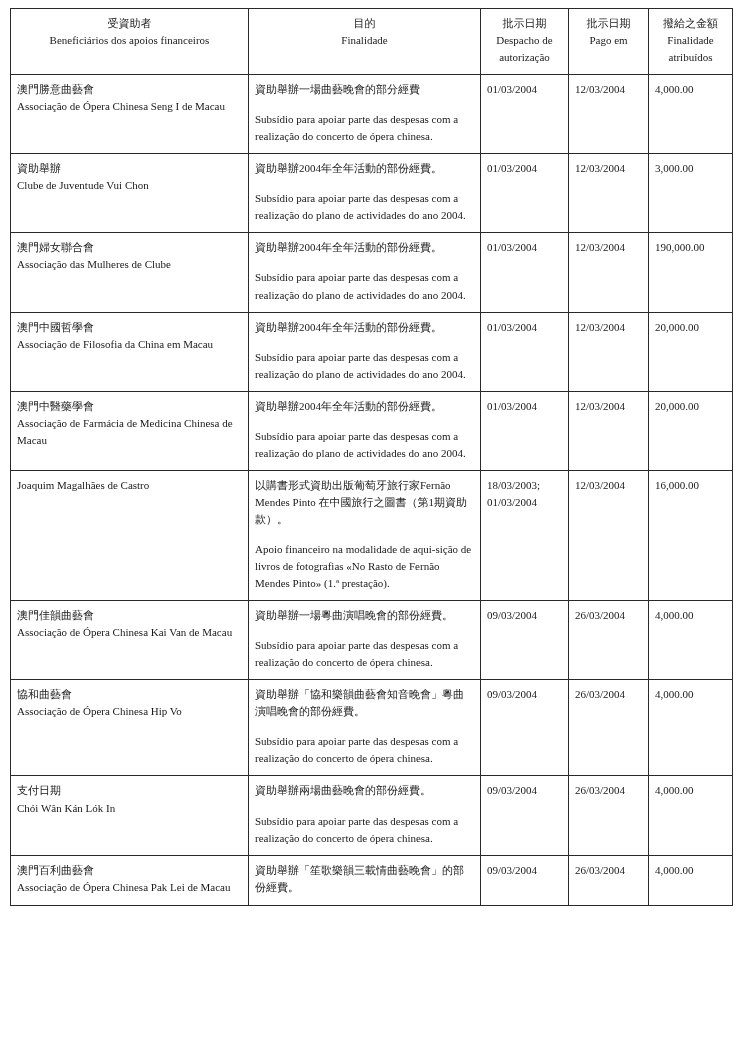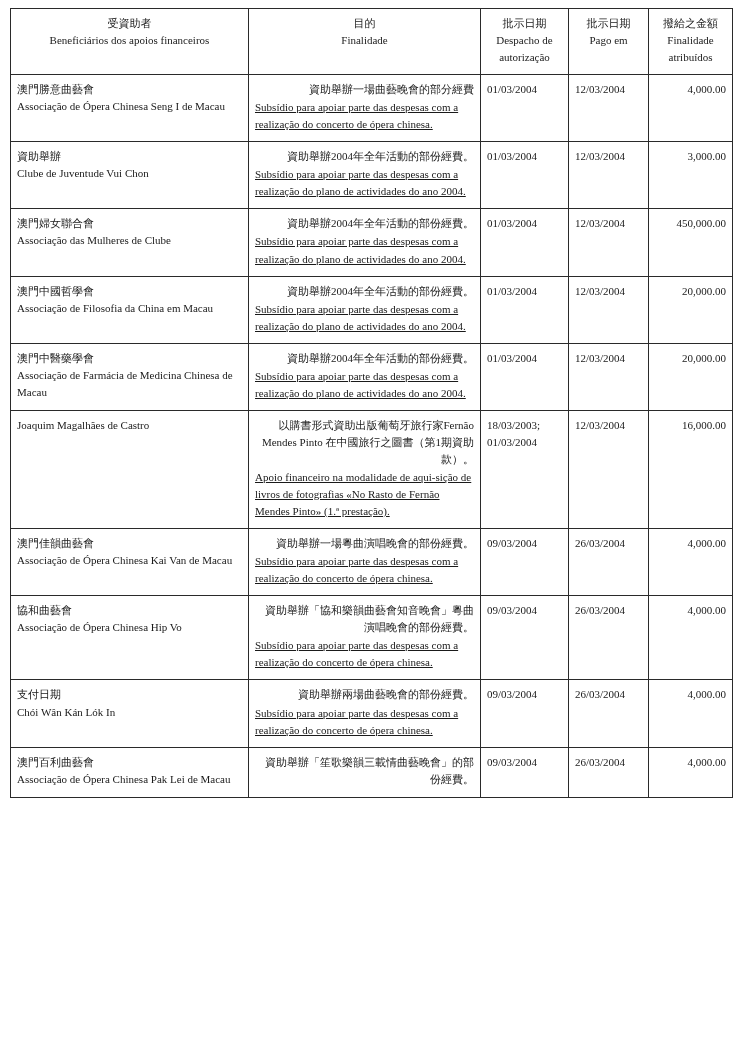--- a/index.html
+++ b/index.html
@@ -51,37 +51,34 @@
   .col-pago { width: 80px; }
   .col-montante { width: 84px; }
 
   td.benef, td.purpose {
     text-align: left;
   }
   td.date, td.pago {
     font-size: 11.5px;
   }
   td.amount {
-    text-align: right;
     font-size: 11.5px;
     padding-right: 8px;
   }
   .zh {
     display: block;
   }
   .pt {
     display: block;
   }
   .purpose .zh {
     margin-bottom: 1px;
-    text-align: right;
   }
   .purpose .pt {
-    margin-top: 1px;
-    text-decoration: underline;
+    margin-top: 13px;
   }
   .topstub {
     position: absolute;
     top: 0px;
     right: 14px;
     font-size: 10px;
     color: #6a6a6a;
     letter-spacing: 0.5px;
     height: 7px;
     overflow: hidden;
@@ -160,21 +157,21 @@
         <td class="benef">
           <span class="zh">澳門婦女聯合會</span>
           <span class="pt">Associação das Mulheres de Clube</span>
         </td>
         <td class="purpose">
           <span class="zh">資助舉辦2004年全年活動的部份經費。</span>
           <span class="pt">Subsídio para apoiar parte das despesas com a realização do plano de actividades do ano 2004.</span>
         </td>
         <td class="date">01/03/2004</td>
         <td class="pago">12/03/2004</td>
-        <td class="amount">450,000.00</td>
+        <td class="amount">190,000.00</td>
       </tr>
 
       <tr>
         <td class="benef">
           <span class="zh">澳門中國哲學會</span>
           <span class="pt">Associação de Filosofia da China em Macau</span>
         </td>
         <td class="purpose">
           <span class="zh">資助舉辦2004年全年活動的部份經費。</span>
           <span class="pt">Subsídio para apoiar parte das despesas com a realização do plano de actividades do ano 2004.</span>

